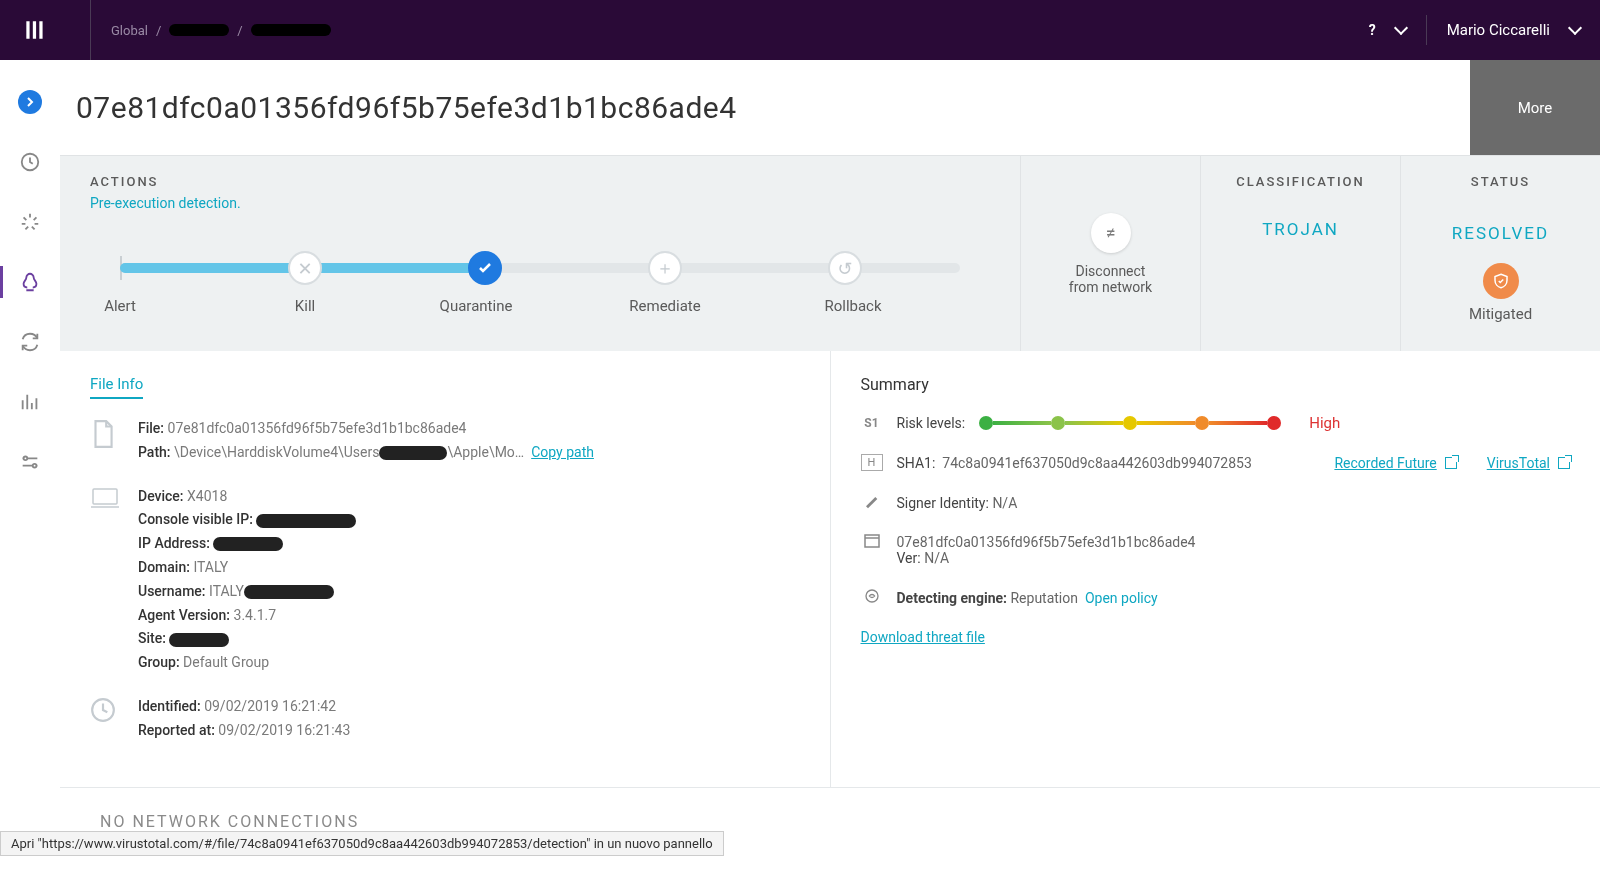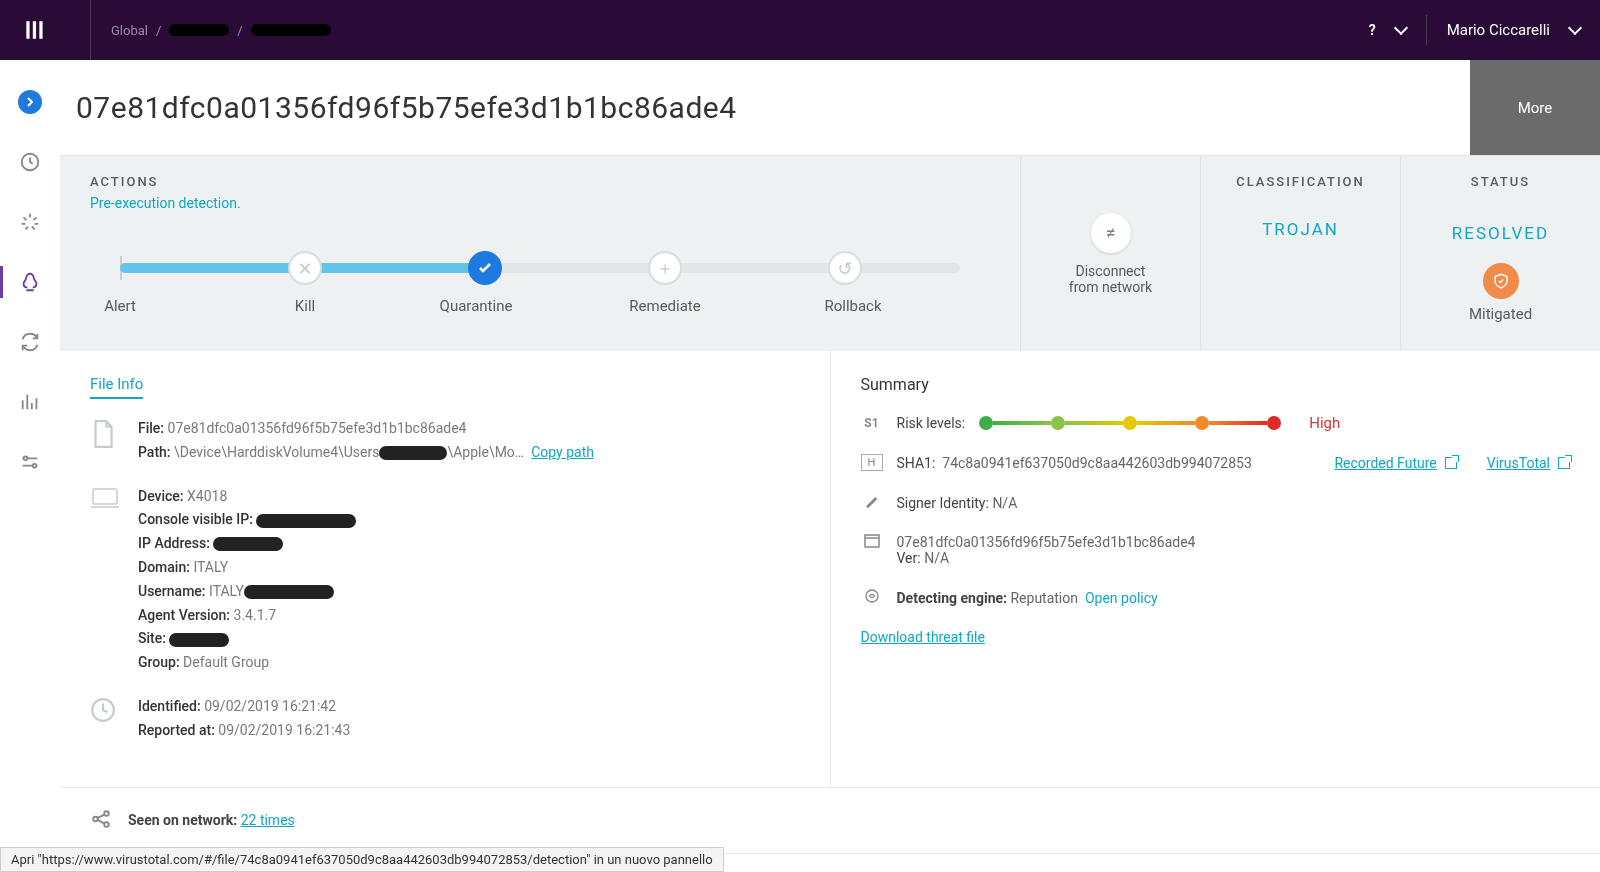--- a/index.html
+++ b/index.html
@@ -70,21 +70,21 @@
 .risk .seg { width:58px; height:4px; }
 .risk-label { margin-left:14px; color:#d33; font-size:15px; }
 .extlinks { margin-left:auto; display:flex; gap:30px; }
 .extlink { color:#0fa7c2; text-decoration:underline; cursor:pointer; display:flex; align-items:center; gap:8px; }
 .ext-ico { width:12px; height:12px; border:1.5px solid #0fa7c2; position:relative; }
 .ext-ico::after { content:""; position:absolute; top:-3px; right:-3px; width:6px; height:6px; border-top:1.5px solid #0fa7c2; border-right:1.5px solid #0fa7c2; background:#fff; }
 
 .seen { border-top:1px solid #e5e8ea; padding:20px 30px; display:flex; align-items:center; gap:16px; color:#444; }
 .noconn { padding:24px 40px; color:#8a8a8a; letter-spacing:2px; font-size:16px; border-top:1px solid #e5e8ea; }
 
-.statusbar { position:fixed; left:0; bottom:0; background:#f4f4f4; border:1px solid #ccc; padding:4px 10px; font-size:13px; color:#333; }
+.statusbar { position:fixed; left:0; bottom:16px; background:#f4f4f4; border:1px solid #ccc; padding:4px 10px; font-size:13px; color:#333; }
 </style>
 </head>
 <body>
 
 <div class="topbar">
   <div class="logo">
     <svg width="26" height="26" viewBox="0 0 24 24">
         <path d="M4 4h3v16H4zM10 4h3v16h-3zM16 4h3v16h-3z"></path>
       </svg>
   </div>
@@ -315,29 +315,18 @@
                 <path d="M8 12c2-3 6-3 8 0-2 3-6 3-8 0z"></path>
               </svg>
           </div>
           <span><b>Detecting engine:</b> <span style="color:#666">Reputation</span>&nbsp;&nbsp;<span class="nolink">Open policy</span></span>
         </div>
 
         <div><span class="link">Download threat file</span></div>
       </div>
     </div>
 
-    <div class="seen">
-      <div style="color:#888">
-        <svg width="22" height="22" viewBox="0 0 24 24" fill="none" stroke="currentColor" stroke-width="2">
-            <circle cx="6" cy="12" r="2.5"></circle>
-            <circle cx="18" cy="6" r="2.5"></circle>
-            <circle cx="18" cy="18" r="2.5"></circle>
-            <path d="M8 11l8-4M8 13l8 4"></path>
-          </svg>
-      </div>
-      <span><b>Seen on network:</b> <span class="link">22 times</span></span>
-    </div>
 
     <div class="noconn">NO NETWORK CONNECTIONS</div>
   </div>
 </div>
 
 <div class="statusbar">Apri "https://www.virustotal.com/#/file/74c8a0941ef637050d9c8aa442603db994072853/detection" in un nuovo pannello</div>
 
 </body></html>

